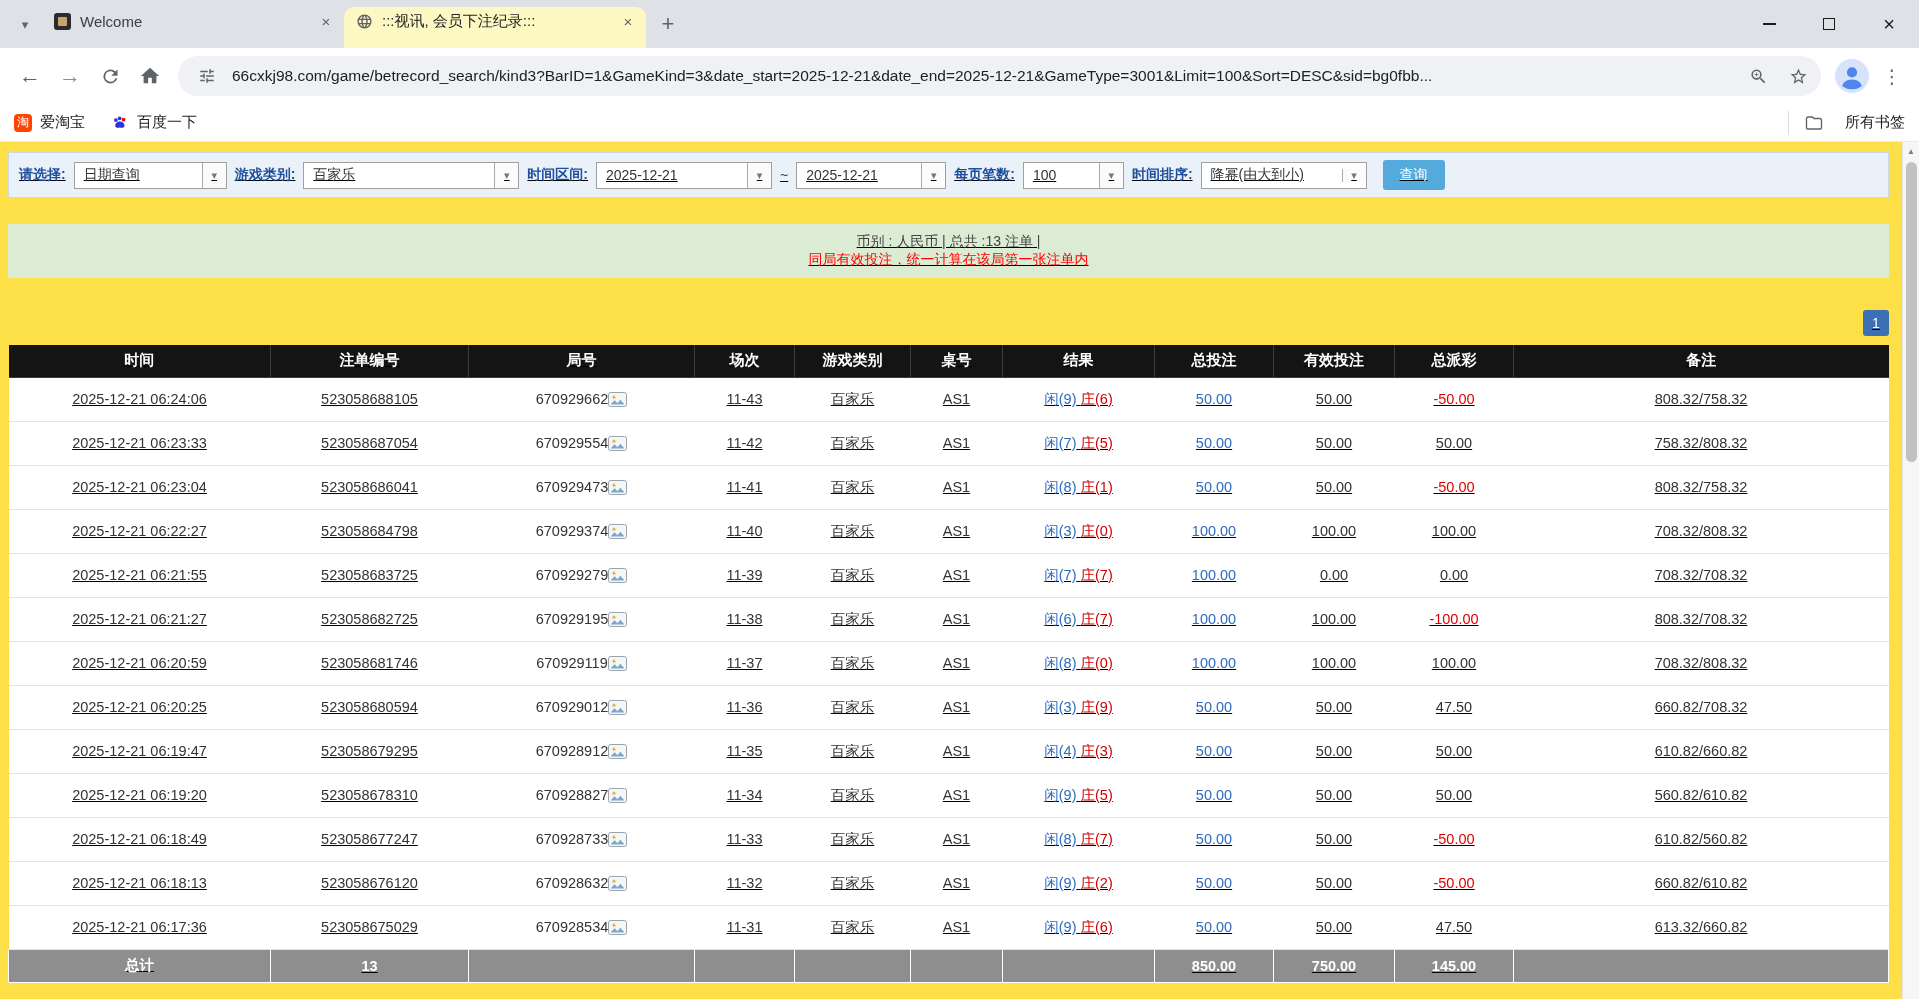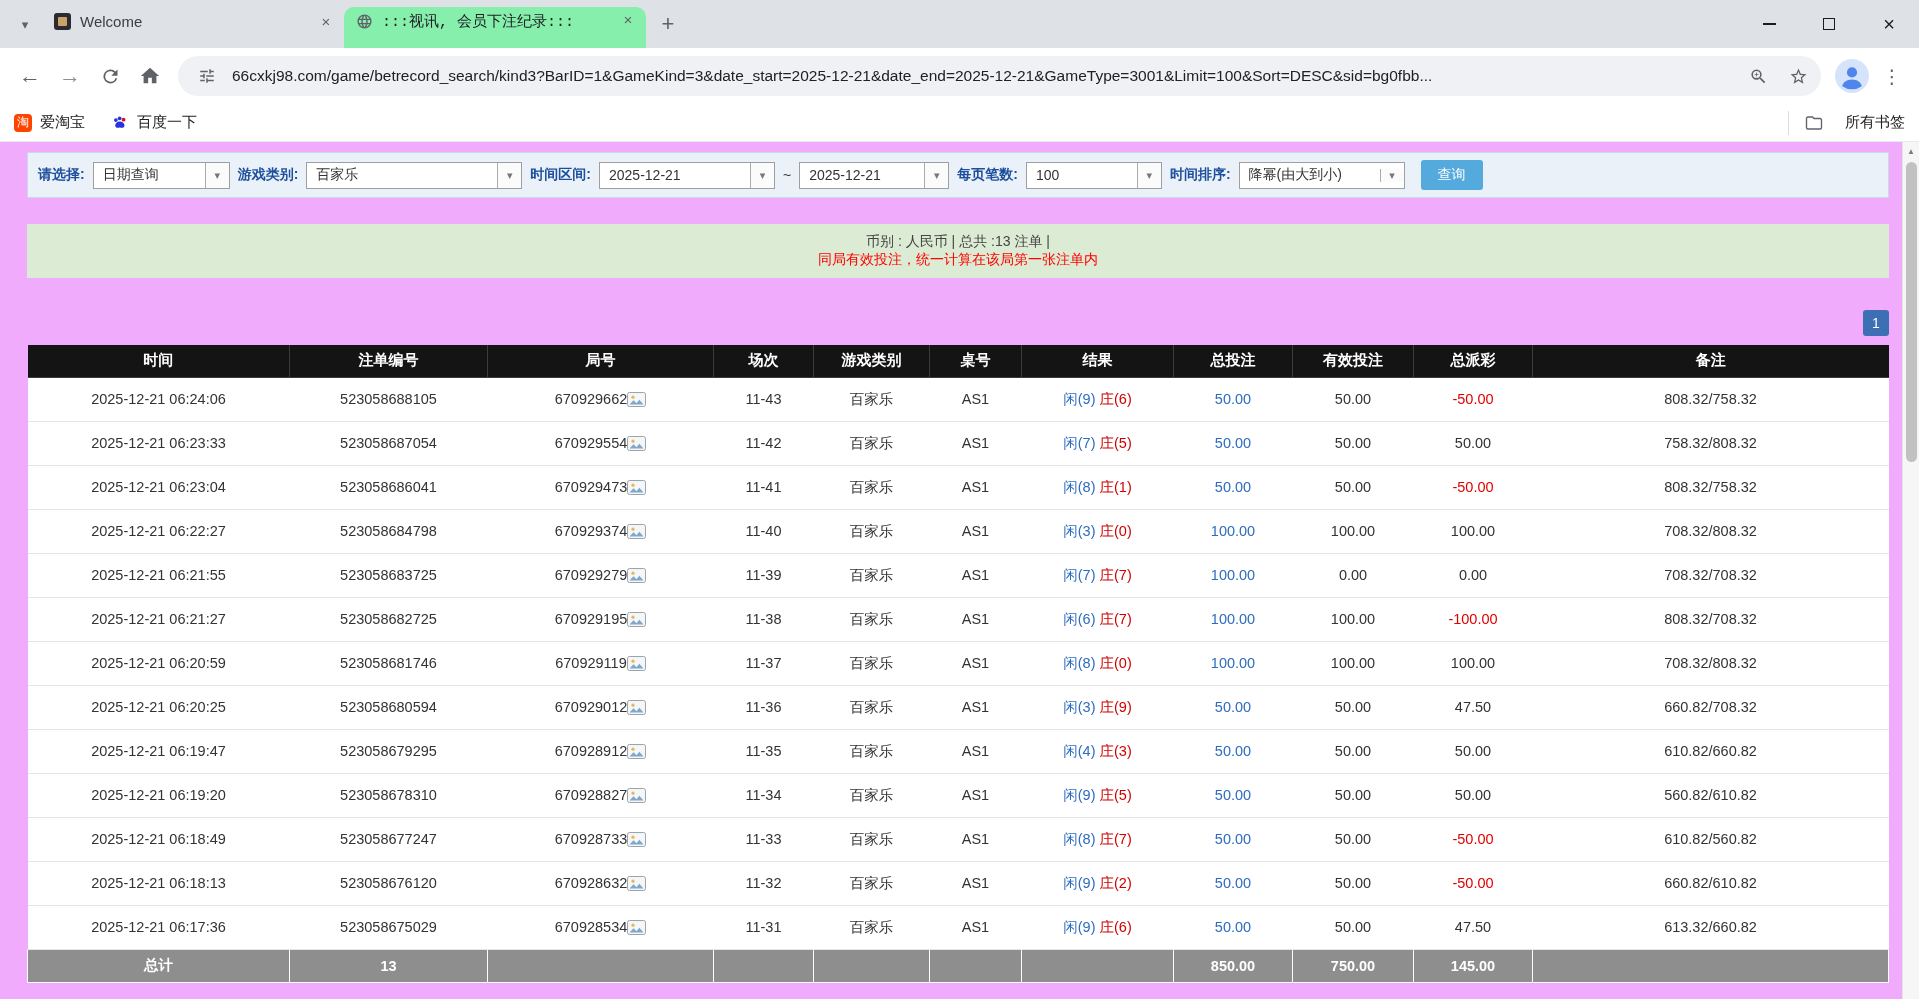--- a/index.html
+++ b/index.html
@@ -8,21 +8,21 @@
   .screen { width:1919px; height:999px; display:flex; flex-direction:column; }
 
   
   .tab-strip { height:48px; background:#dee1e6; display:flex; align-items:flex-end; position:relative; flex:none; }
   .tab-search-btn { width:30px; height:30px; margin:9px 2px 9px 10px; border-radius:50%;
     display:flex; align-items:center; justify-content:center; color:#5f6368; font-size:13px; cursor:pointer; }
   .tab { width:302px; height:41px; display:flex; align-items:center; gap:9px; padding:0 8px 12px 12px;
     border-radius:10px 10px 0 0; font-size:15px; color:#3c4043; position:relative; }
   .tab.inactive { background:transparent; }
   .tab.inactive::after { content:""; position:absolute; right:-1px; top:10px; bottom:10px; width:1px; background:#9aa0a6; }
-  .tab.active { background:#86efac; color:#202124;font-family:Liberation Mono, monospace; }
+  .tab.active { background:#fef9c3; color:#202124; }
   .tab .tab-title { flex:1; white-space:nowrap; overflow:hidden; text-overflow:ellipsis; }
   .tab-close { width:20px; height:20px; border-radius:50%; display:flex; align-items:center; justify-content:center;
     font-size:15px; color:#5f6368; cursor:pointer; flex:none; }
   .favicon-welcome { width:17px; height:17px; border-radius:3px; background:#2b2b30; position:relative; flex:none; }
   .favicon-welcome::after { content:""; position:absolute; left:4px; top:4px; width:9px; height:9px; background:#c9a36a; border-radius:1px; }
   .favicon-globe { width:17px; height:17px; flex:none; }
   .new-tab-btn { width:32px; height:32px; margin:8px 6px; display:flex; align-items:center; justify-content:center;
     font-size:22px; color:#5f6368; border-radius:50%; cursor:pointer; }
   .win-controls { position:absolute; right:0; top:0; height:48px; display:flex; }
   .win-btn { width:60px; height:100%; display:flex; align-items:center; justify-content:center; color:#1b1b1b; cursor:pointer; }
@@ -44,29 +44,29 @@
 
   .bookmarks-bar { height:38px; background:#fff; border-bottom:1px solid #e8eaed; display:flex; align-items:center;
     padding:0 14px; gap:26px; font-size:15px; color:#202124; flex:none; }
   .bookmark { display:flex; align-items:center; gap:8px; cursor:pointer; }
   .taobao-icon { width:18px; height:18px; border-radius:4px; background:#ff4400; color:#fff; font-size:12px;
     display:flex; align-items:center; justify-content:center; flex:none; }
   .all-bookmarks { margin-left:auto; display:flex; align-items:center; gap:22px; padding-left:16px;
     border-left:1px solid #dadce0; height:24px; cursor:pointer; }
 
   
-  .page { flex:1; background:#f0abfc; padding:10px 30px 0 27px; position:relative; overflow:hidden; }
+  .page { flex:1; background:#fde047; padding:10px 30px 0 8px; position:relative; overflow:hidden;text-decoration:underline; }
 
   .filter-bar { background:#eaf1f9; border:1px solid #c9d8ea; padding:7px 10px; display:flex; align-items:center; gap:8px; }
   .f-label { color:#1d4f9c; font-weight:bold; font-size:14px; white-space:nowrap; }
   .select { background:#fff; border:1px solid #9f9f9f; height:27px; display:inline-flex; align-items:stretch; cursor:pointer; }
   .select .val { padding:0 9px; font-size:14px; color:#333; display:flex; align-items:center; flex:1; white-space:nowrap; }
   .select .arrow { width:24px; border-left:1px solid #ababab; display:flex; align-items:center; justify-content:center;
     color:#777; font-size:11px; background:#fbfbfb; flex:none; }
-  .w1 { width:137px;justify-content:flex-end; } .w2 { width:216px; } .w3 { width:176px; } .w4 { width:150px; } .w5 { width:136px;justify-content:space-between; } .w6 { width:166px;align-items:center; }
+  .w1 { width:153px;justify-content:flex-end; } .w2 { width:216px; } .w3 { width:176px; } .w4 { width:150px; } .w5 { width:101px;justify-content:space-between; } .w6 { width:166px;align-items:center; }
   .tilde { font-size:14px; color:#333; }
   .search-btn { background:#54aadc; color:#fff; border:none; padding:6px 17px; font-size:14px; border-radius:3px;
     margin-left:8px; cursor:pointer; }
 
   .summary-bar { margin-top:26px; background:#dcebd3; padding:9px 13px; display:flex; justify-content:space-between;
     align-items:center; font-size:14px; color:#444;flex-direction:column; }
   .summary-note { color:#ff0000; }
 
   .pagination-row { display:flex; justify-content:flex-end; margin-top:32px; }
   .page-btn { min-width:26px; height:26px; background:#3d6fb5; color:#fff; font-size:14px; display:flex;

